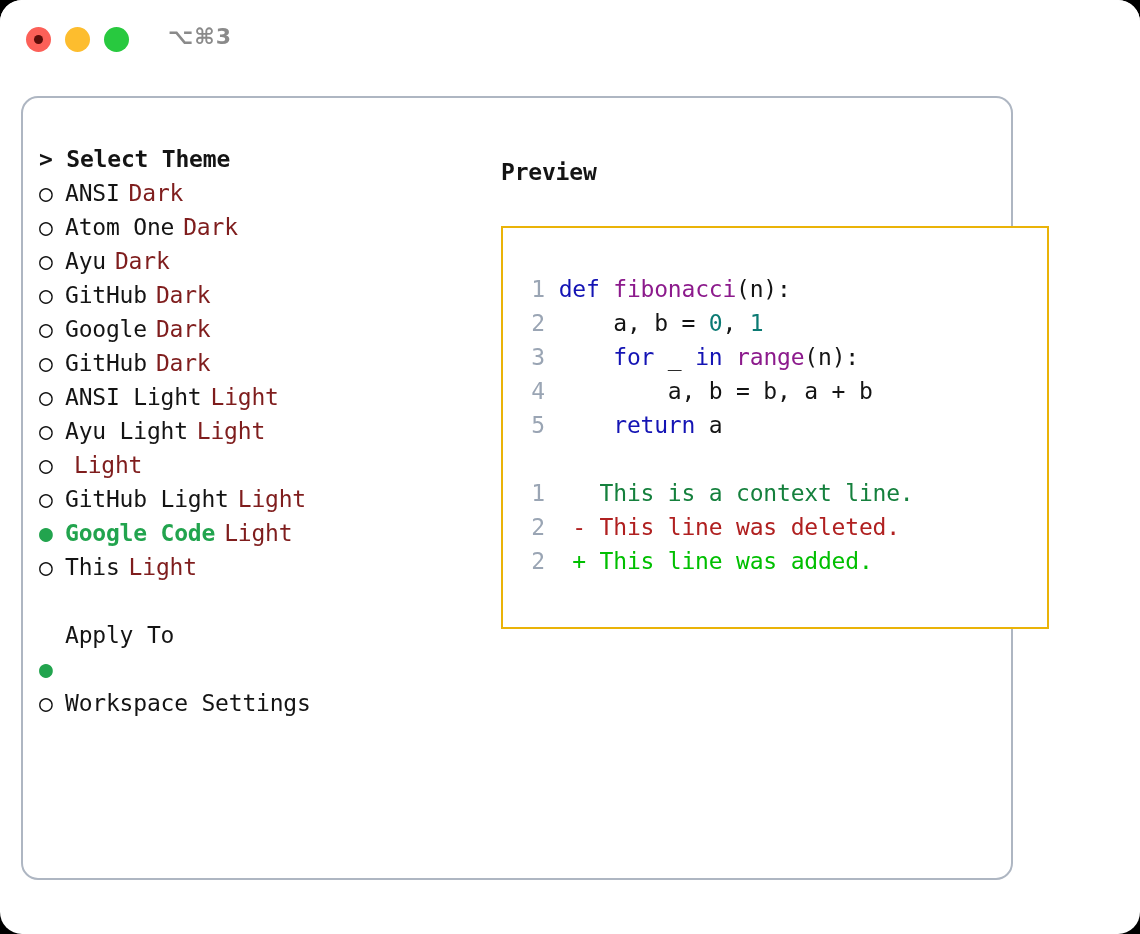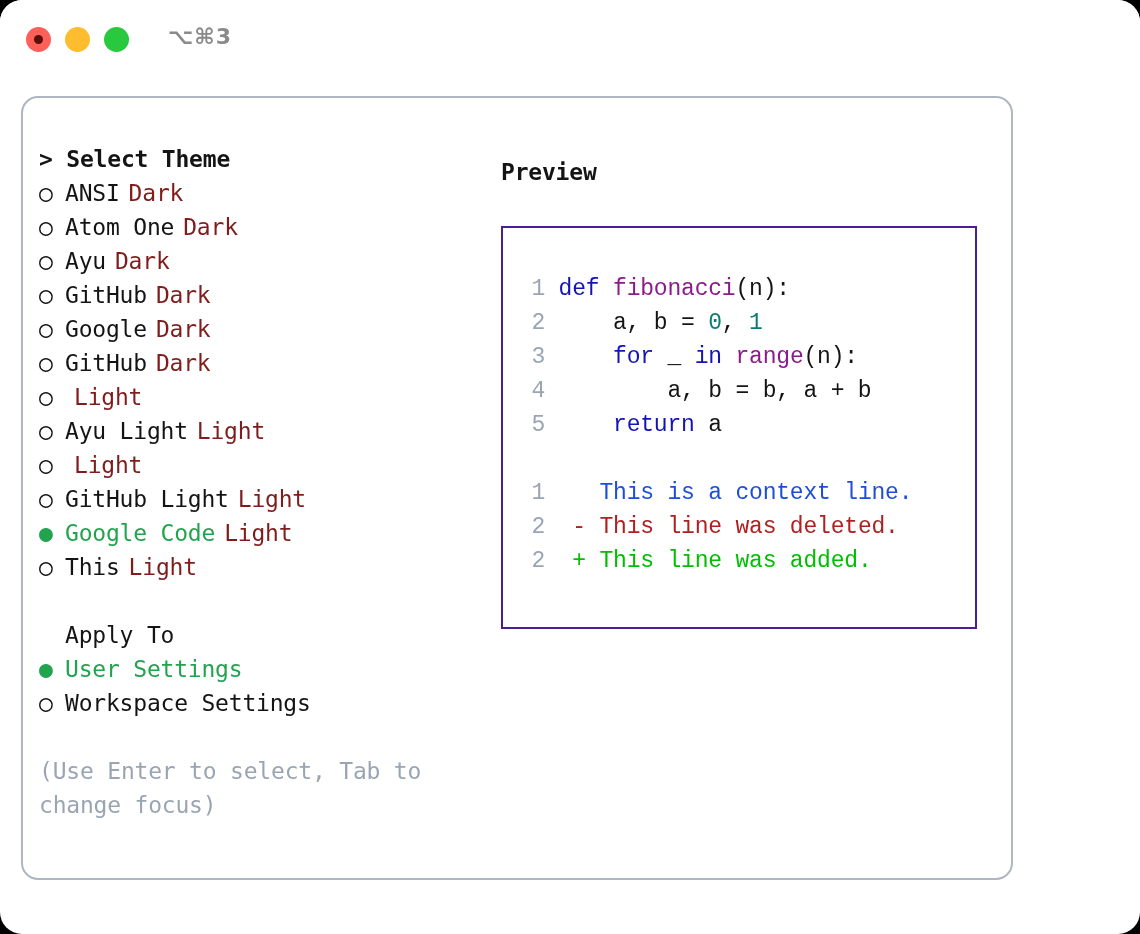--- a/index.html
+++ b/index.html
@@ -120,21 +120,21 @@
     flex: 0 0 26px;
     font-size: 23px;
     color: #141414;
     display: inline-block;
   }
   .marker.sel {
     color: #22a44e;
   }
 
   .opt-label { color: #141414; }
-  .opt-row.selected .opt-label { color: #22a44e; }
+  .opt-row.selected .opt-label { color: #22a44e; font-weight: bold; }
   .opt-tag {
     color: #7f1d1d;
     margin-left: 9px;
   }
 
   .spacer-row { height: 34px; }
 
   .hint {
     margin-top: 34px;
     font-size: 23px;
@@ -147,27 +147,26 @@
   
   .right-col {
     position: absolute;
     left: 478px;
     top: 57px;
     width: 480px;
   }
 
   .preview-box {
     margin-top: 37px;
-    width: 476px;
+    width: 548px;
     height: 403px;
-    border: 2px solid #4c1d95;
+    border: 2px solid #eab308;
     background: #ffffff;
     box-sizing: border-box;
     position: relative;
-    font-family: Liberation Mono, monospace;
   }
 
   .code {
     position: absolute;
     left: 16px;
     top: 44px;
     font-size: 23px;
     line-height: 34px;
     white-space: pre;
     letter-spacing: -0.2px;
@@ -179,21 +178,21 @@
     display: inline-block;
     width: 26px;
     text-align: right;
     color: #9aa5b4;
   }
 
   .tok-kw   { color: #1414b4; }
   .tok-fn   { color: #8c1a8c; }
   .tok-num  { color: #0b7a73; }
   .tok-txt  { color: #141414; }
-  .tok-ctx  { color: #1d4ed8; }
+  .tok-ctx  { color: #15803d; }
   .tok-del  { color: #b02020; }
   .tok-add  { color: #00bf00; }
 
   .blank-line { height: 34px; }
 </style>
 </head>
 <body>
 
 <div class="window">
 
@@ -210,40 +209,39 @@
 
     <div class="left-col">
       <div class="section-title">&gt; Select Theme</div>
       <div id="theme-list">
           <div class="opt-row"><span class="marker">○</span><span class="opt-label">ANSI</span><span class="opt-tag">Dark</span></div>
           <div class="opt-row"><span class="marker">○</span><span class="opt-label">Atom One</span><span class="opt-tag">Dark</span></div>
           <div class="opt-row"><span class="marker">○</span><span class="opt-label">Ayu</span><span class="opt-tag">Dark</span></div>
           <div class="opt-row"><span class="marker">○</span><span class="opt-label">GitHub</span><span class="opt-tag">Dark</span></div>
           <div class="opt-row"><span class="marker">○</span><span class="opt-label">Google</span><span class="opt-tag">Dark</span></div>
           <div class="opt-row"><span class="marker">○</span><span class="opt-label">GitHub</span><span class="opt-tag">Dark</span></div>
-          <div class="opt-row"><span class="marker">○</span><span class="opt-tag">Light</span></div>
+          <div class="opt-row"><span class="marker">○</span><span class="opt-label">ANSI Light</span><span class="opt-tag">Light</span></div>
           <div class="opt-row"><span class="marker">○</span><span class="opt-label">Ayu Light</span><span class="opt-tag">Light</span></div>
           <div class="opt-row"><span class="marker">○</span><span class="opt-tag">Light</span></div>
           <div class="opt-row"><span class="marker">○</span><span class="opt-label">GitHub Light</span><span class="opt-tag">Light</span></div>
           <div class="opt-row selected"><span class="marker sel">●</span><span class="opt-label">Google Code</span><span class="opt-tag">Light</span></div>
           <div class="opt-row"><span class="marker">○</span><span class="opt-label">This</span><span class="opt-tag">Light</span></div>
         </div>
 
       <div class="spacer-row"></div>
 
       <div class="opt-row">
         <span class="marker"> </span>
         <span class="opt-label">Apply To</span>
       </div>
       <div id="apply-to-list">
-          <div class="opt-row selected"><span class="marker sel">●</span><span class="opt-label">User Settings</span></div>
+          <div class="opt-row selected"><span class="marker sel">●</span></div>
           <div class="opt-row"><span class="marker">○</span><span class="opt-label">Workspace Settings</span></div>
         </div>
 
-      <div class="hint">(Use Enter to select, Tab to change focus)</div>
     </div>
 
     <div class="right-col">
       <div class="section-title">Preview</div>
       <div class="preview-box">
         <div class="code" id="code-block"><div class="code-line"><span class="ln">1</span> <span class="tok-kw">def </span><span class="tok-fn">fibonacci</span><span class="tok-txt">(n):</span></div><div class="code-line"><span class="ln">2</span> <span class="tok-txt">    a, b = </span><span class="tok-num">0</span><span class="tok-txt">, </span><span class="tok-num">1</span></div><div class="code-line"><span class="ln">3</span> <span class="tok-txt">    </span><span class="tok-kw">for</span><span class="tok-txt"> _ </span><span class="tok-kw">in</span><span class="tok-txt"> </span><span class="tok-fn">range</span><span class="tok-txt">(n):</span></div><div class="code-line"><span class="ln">4</span> <span class="tok-txt">        a, b = b, a + b</span></div><div class="code-line"><span class="ln">5</span> <span class="tok-txt">    </span><span class="tok-kw">return</span><span class="tok-txt"> a</span></div><div class="blank-line"></div><div class="code-line"><span class="ln">1</span>  <span class="tok-ctx">  </span><span class="tok-ctx">This is a context line.</span></div><div class="code-line"><span class="ln">2</span>  <span class="tok-del">- </span><span class="tok-del">This line was deleted.</span></div><div class="code-line"><span class="ln">2</span>  <span class="tok-add">+ </span><span class="tok-add">This line was added.</span></div></div>
       </div>
     </div>
 
   </div>

